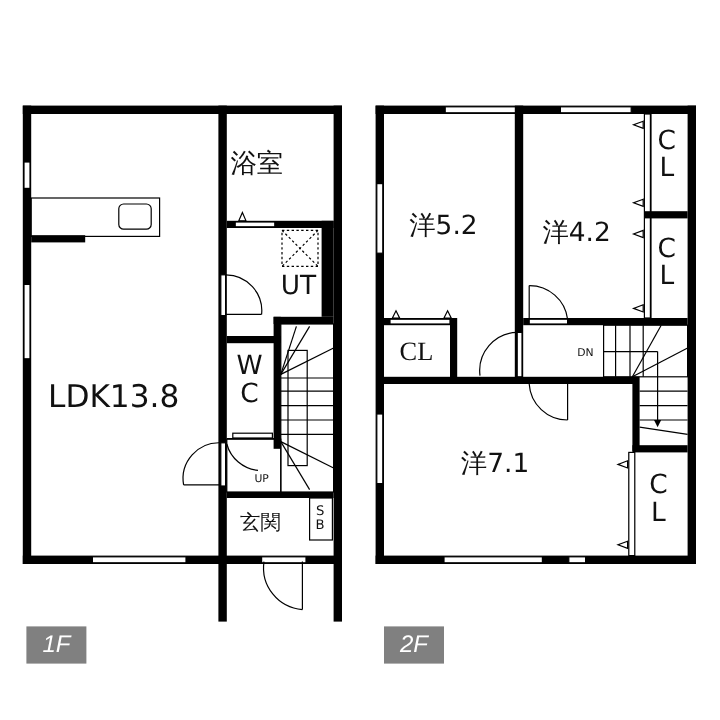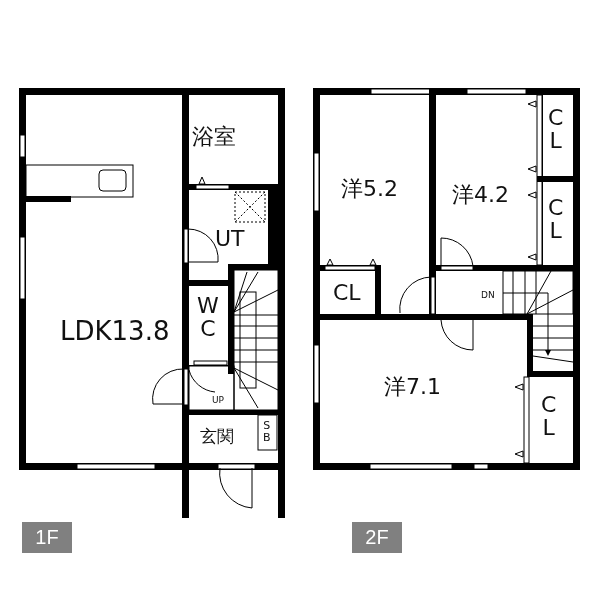--- a/index.html
+++ b/index.html
@@ -7,21 +7,21 @@
          font-family:"DejaVu Sans", "Liberation Sans", sans-serif; }
   svg { position:absolute; left:0; top:0; }
   .wall { fill:#000; }
   .win { fill:#fff; stroke:#000; stroke-width:1; }
   .thin { fill:none; stroke:#000; stroke-width:1; }
   .lbl { position:absolute; color:#111; font-family:"DejaVu Sans", sans-serif; line-height:1; white-space:nowrap; }
   .room-lg { font-size:26px; }
   .room-md { font-size:22px; }
   .room-sm { font-size:9px;text-align:right; }
   .badge { position:absolute; background:#808080; color:#fff; font-family:"Liberation Sans", sans-serif;
-           font-size:20px; width:50px; height:31px; line-height:31px; text-align:center; }
+           font-size:20px; width:50px; height:31px; line-height:31px; text-align:center;font-style:italic; }
   .vert { text-align:center; line-height:1.05; }
 </style>
 </head>
 <body>
 
 <svg width="600" height="600" viewBox="0 0 600 600">
 
   <g>
 
     <rect class="wall" x="19" y="88" width="266" height="7"></rect>
@@ -152,45 +152,45 @@
       <rect class="wall" x="527" y="371" width="46" height="6"></rect>
     </g>
 
     <rect class="wall" x="524" y="377" width="5" height="93"></rect>
     <rect class="win" x="524" y="377" width="5" height="86"></rect>
     <polygon class="thin" points="523,384 515,387 523,390"></polygon>
     <polygon class="thin" points="523,451 515,454 523,457"></polygon>
   </g>
 </svg>
 
-<div class="lbl room-lg" style="left:60px;top:318px;">LDK13.8</div>
+<div class="lbl room-lg" style="left:40px;top:318px;">LDK13.8</div>
 <div class="lbl room-md" style="left:192px;top:126px;">浴室</div>
-<div class="lbl room-md" style="left:215px;top:228px;">UT</div>
+<div class="lbl room-md" style="left:234px;top:228px;">UT</div>
 <div class="lbl room-md vert" style="left:197px;top:294px;">
   <div>W</div>
   <div>C</div>
 </div>
 <div class="lbl room-sm" style="left:212px;top:384px;margin-top:12px;">UP</div>
 <div class="lbl" style="left:200px;top:428px;font-size:17px;">玄関</div>
 <div class="lbl vert" style="left:263px;top:420px;font-size:11px;">
   <div>S</div>
   <div>B</div>
 </div>
 <div class="badge" style="left:22px;top:522px;">1F</div>
 
 <div class="lbl room-md" style="left:341px;top:166px;margin-top:12px;">洋5.2</div>
 <div class="lbl room-md" style="left:452px;top:184px;">洋4.2</div>
 <div class="lbl room-md" style="left:384px;top:376px;text-align:center;">洋7.1</div>
-<div class="lbl room-md" style="left:333px;top:282px;">CL</div>
+<div class="lbl room-md" style="left:333px;top:282px;font-family:Liberation Serif, serif;">CL</div>
 <div class="lbl room-md vert" style="left:548px;top:106px;">
   <div>C</div>
   <div>L</div>
 </div>
 <div class="lbl room-md vert" style="left:548px;top:196px;">
   <div>C</div>
   <div>L</div>
 </div>
 <div class="lbl room-md vert" style="left:541px;top:393px;">
   <div>C</div>
   <div>L</div>
 </div>
 <div class="lbl room-sm" style="left:481px;top:291px;">DN</div>
-<div class="badge" style="left:320px;top:522px;margin-left:32px;">2F</div>
+<div class="badge" style="left:320px;top:522px;">2F</div>
 
 </body></html>

